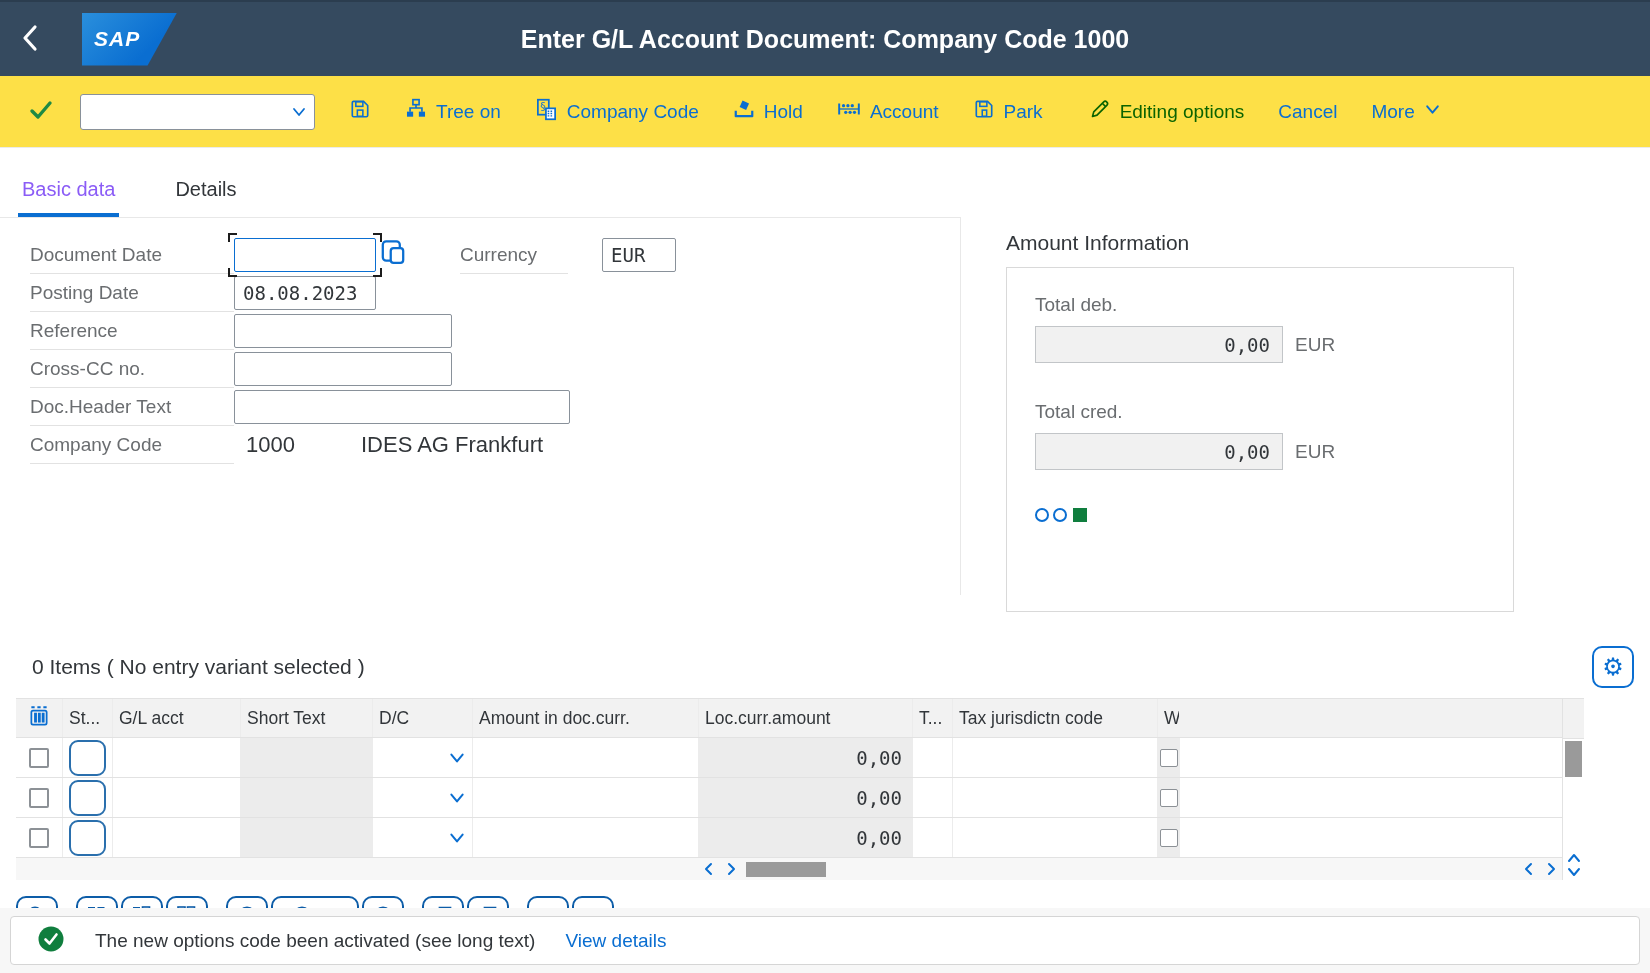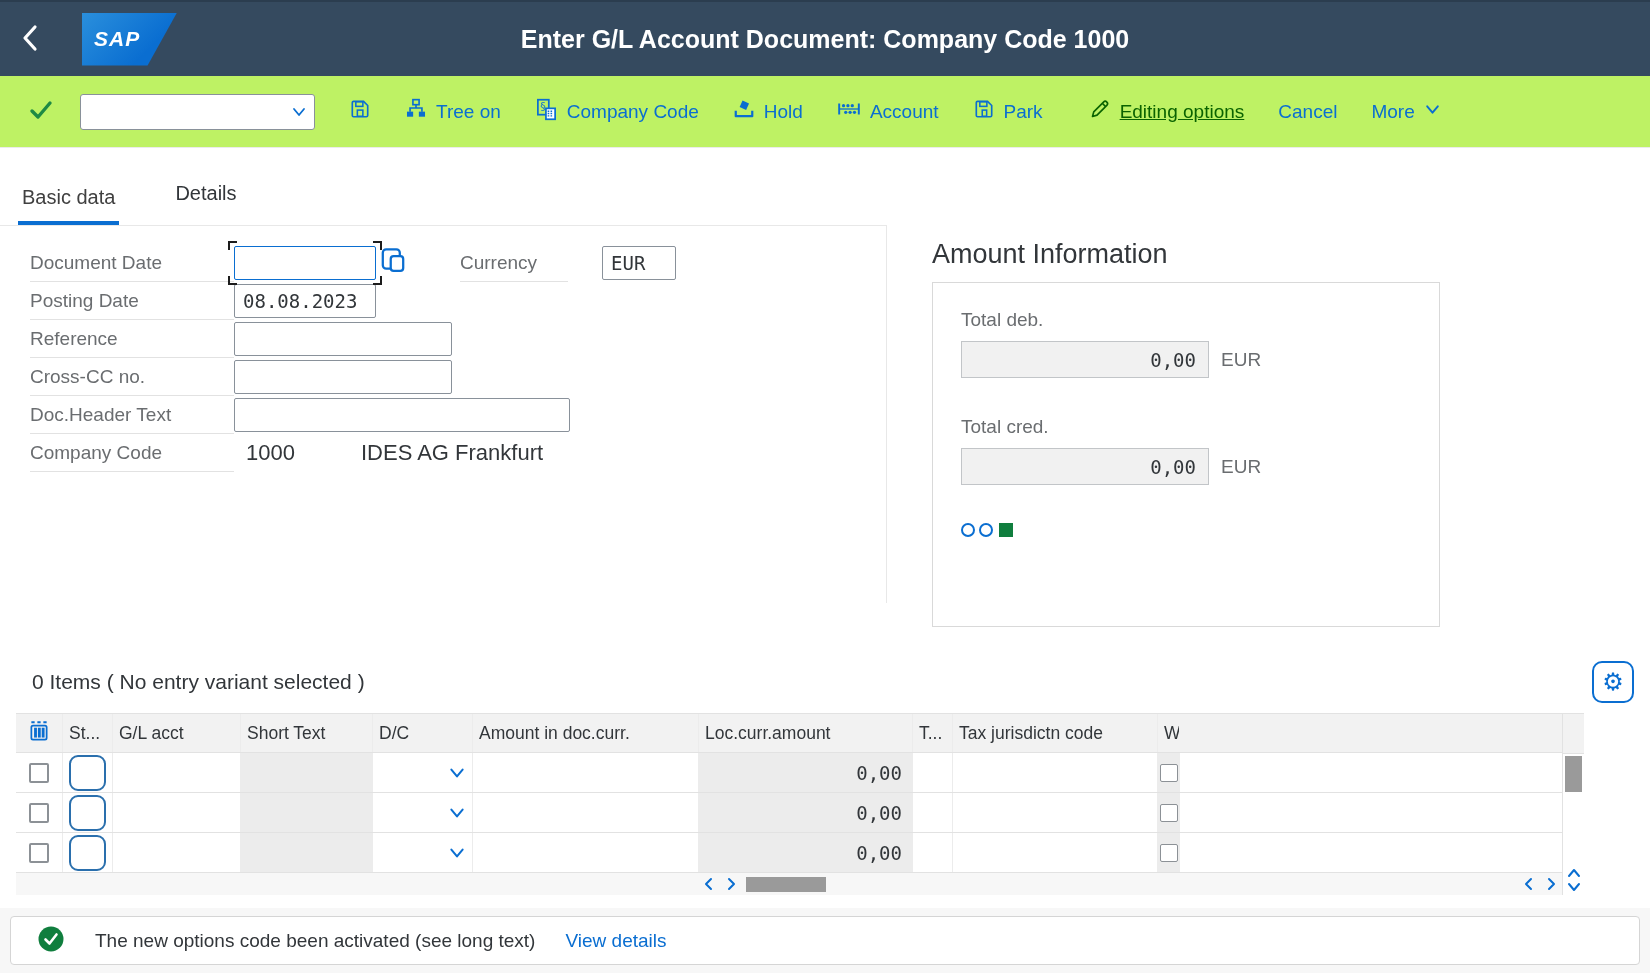--- a/index.html
+++ b/index.html
@@ -23,56 +23,56 @@
     display:flex; align-items:center; padding-left:12px;
   }
   .sap-logo span{ color:#fff; font-weight:bold; font-style:italic; font-size:21px; letter-spacing:1px;}
   .shell-title{
     position:absolute; left:0; right:0; text-align:center; color:#ffffff;
     font-size:25px; font-weight:600; pointer-events:none;
   }
 
   
   .toolbar{
-    height:72px; background:#bef264; display:flex; align-items:center;
+    height:72px; background:#fde047; display:flex; align-items:center;
     padding-left:28px; border-bottom:1px solid #ebebeb;
   }
   .tb-check{ background:none;border:none; margin-right:26px; display:flex; cursor:pointer;}
   .combo{ position:relative; width:235px; height:36px; margin-right:34px;}
   .combo input{
     width:100%; height:100%; border:1px solid #89919a; border-radius:3px;
     font-size:17px; padding:0 30px 0 8px; color:#32363a; background:#fff;
   }
   .combo .chev{ position:absolute; right:8px; top:10px; pointer-events:none;}
   .tb-btn{
     background:none; border:none; display:flex; align-items:center; gap:9px;
     color:#0a6ed1; font-size:19px; font-family:"Liberation Sans",sans-serif;
     margin-right:34px; cursor:pointer; position:relative; white-space:nowrap;
   }
   .tb-btn svg{ flex:none; }
-  .tb-btn.hl{ color:#0a6300; padding:4px 12px; margin-right:22px;text-decoration:underline;}
+  .tb-btn.hl{ color:#0a6300; padding:4px 12px; margin-right:22px;}
   .tb-btn.hl .marker{
     position:absolute; inset:-2px 0 0 0; background:#f5e318; border-radius:3px;
     transform:rotate(-1.6deg); z-index:-1;
   }
   .tb-btn.hl .marker:after{
     content:""; position:absolute; right:-6px; top:-8px; width:34px; height:16px;
     background:#f5e318; border-radius:3px; transform:rotate(8deg);
   }
 
   
   .tabstrip{ display:flex; padding-left:18px; margin-top:24px; }
   .tab{ font-size:20px; padding:6px 4px 12px 4px; margin-right:52px; background:none;border:none; cursor:pointer;}
-  .tab.active{ color:#404040; border-bottom:4px solid #0a6ed1;margin-top:8px; }
+  .tab.active{ color:#8b5cf6; border-bottom:4px solid #0a6ed1; }
   .tab.inactive{ color:#32363a; border-bottom:4px solid transparent; }
 
   
   .content-row{ display:flex; align-items:stretch; }
   .form-region{
-    width:887px; border-top:1px solid #e8e8e8; border-right:1px solid #e8e8e8;
+    width:961px; border-top:1px solid #e8e8e8; border-right:1px solid #e8e8e8;
     padding:18px 0 0 30px; height:378px;
   }
   .frow{ display:flex; align-items:center; height:38px; }
   .flabel{
     width:204px; height:100%; display:flex; align-items:center;
     color:#6a6d70; font-size:19px; border-bottom:1px solid #e2e2e2;
   }
   .sapinput{
     height:34px; border:1px solid #89919a; border-radius:2px; background:#fff;
     font-size:19px; color:#32363a; padding:0 8px;
@@ -82,21 +82,21 @@
   .corner{ position:absolute; width:9px; height:9px; border:2px solid #1c1c1c;}
   .c-tl{ top:-5px; left:-6px; border-right:none; border-bottom:none;}
   .c-tr{ top:-5px; right:-6px; border-left:none; border-bottom:none;}
   .c-bl{ bottom:-5px; left:-6px; border-right:none; border-top:none;}
   .c-br{ bottom:-5px; right:-6px; border-left:none; border-top:none;}
   .f4help{ margin-left:2px; display:flex; cursor:pointer; background:none; border:none;}
   .ro-text{ font-size:22px; color:#32363a; }
 
   
   .amount-region{ flex:1; padding:14px 0 0 45px; }
-  .amount-title{ font-size:27px; color:#32363a; font-weight:400; }
+  .amount-title{ font-size:21px; color:#32363a; font-weight:400; }
   .amount-panel{
     width:508px; border:1px solid #d9d9d9; margin-top:12px; height:345px;
     padding:26px 0 0 28px; background:#fff;
   }
   .amt-label{ color:#6a6d70; font-size:19px; margin-bottom:10px;}
   .amt-fieldrow{ display:flex; align-items:center; gap:12px; margin-bottom:38px;}
   .amt-field{
     width:248px; height:37px; background:#f1f1f1; border:1px solid #c2c5c8;
     display:flex; align-items:center; justify-content:flex-end;
     padding-right:12px; font-size:19px; color:#32363a;

